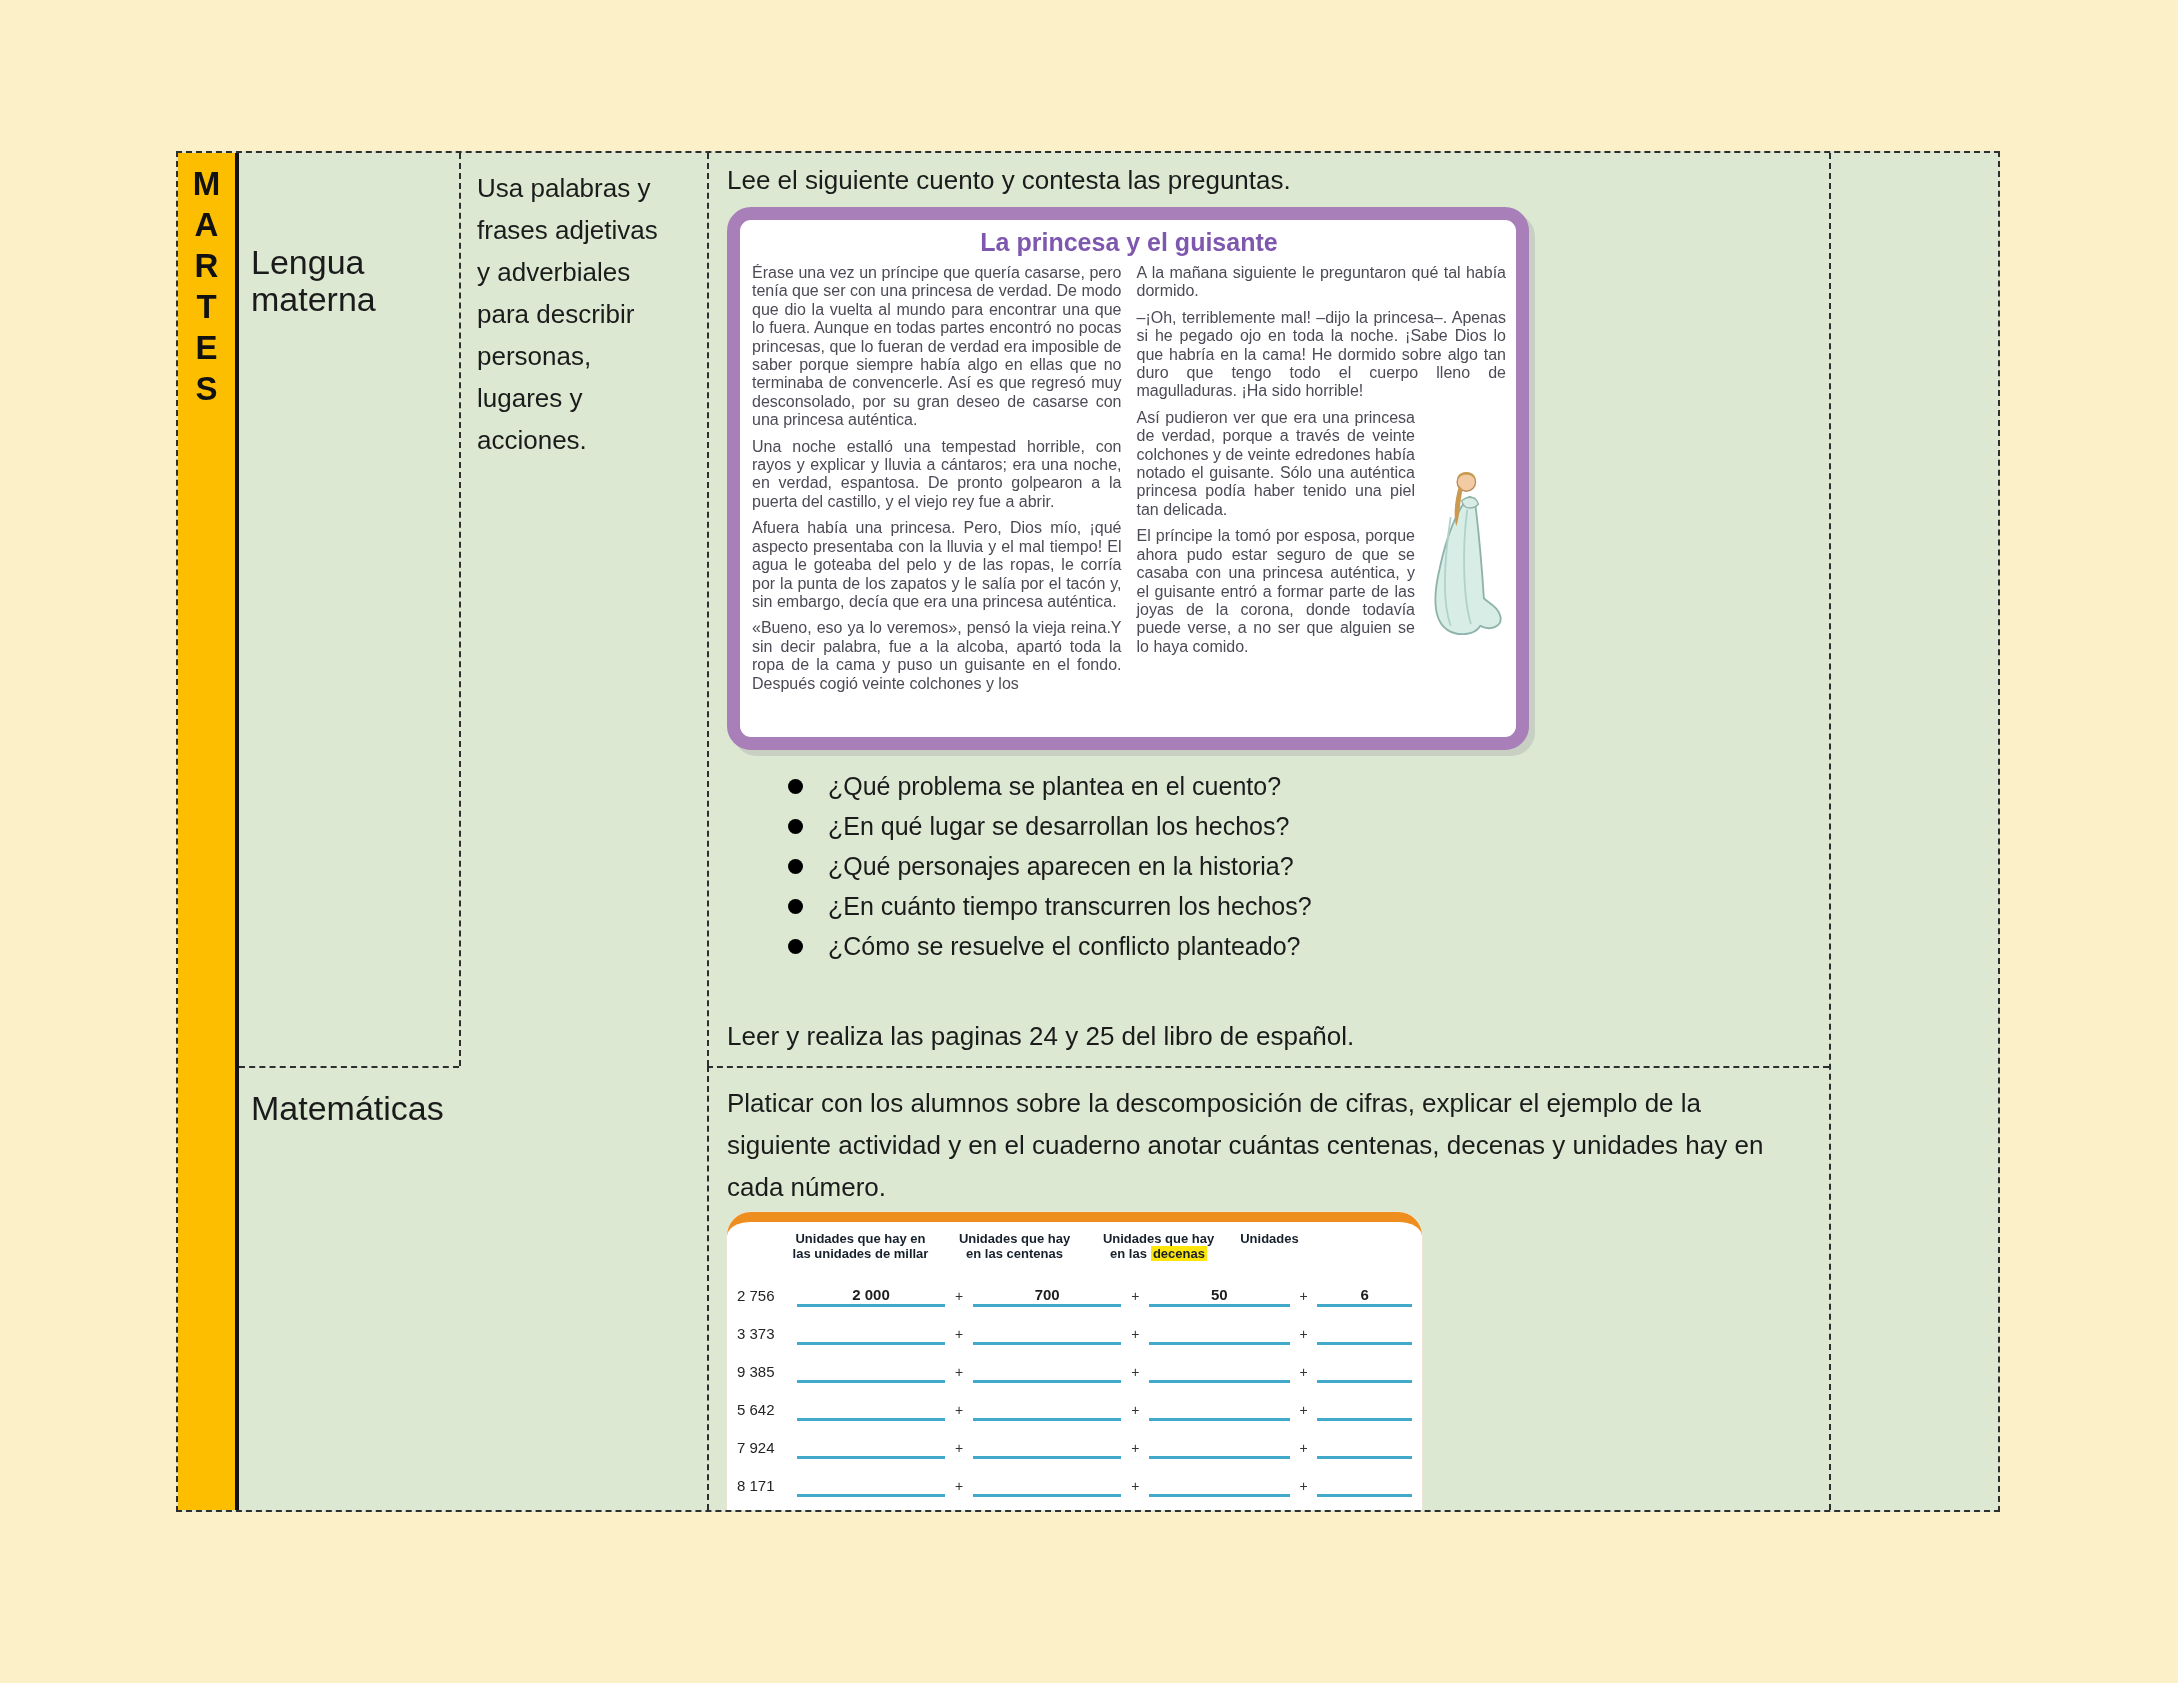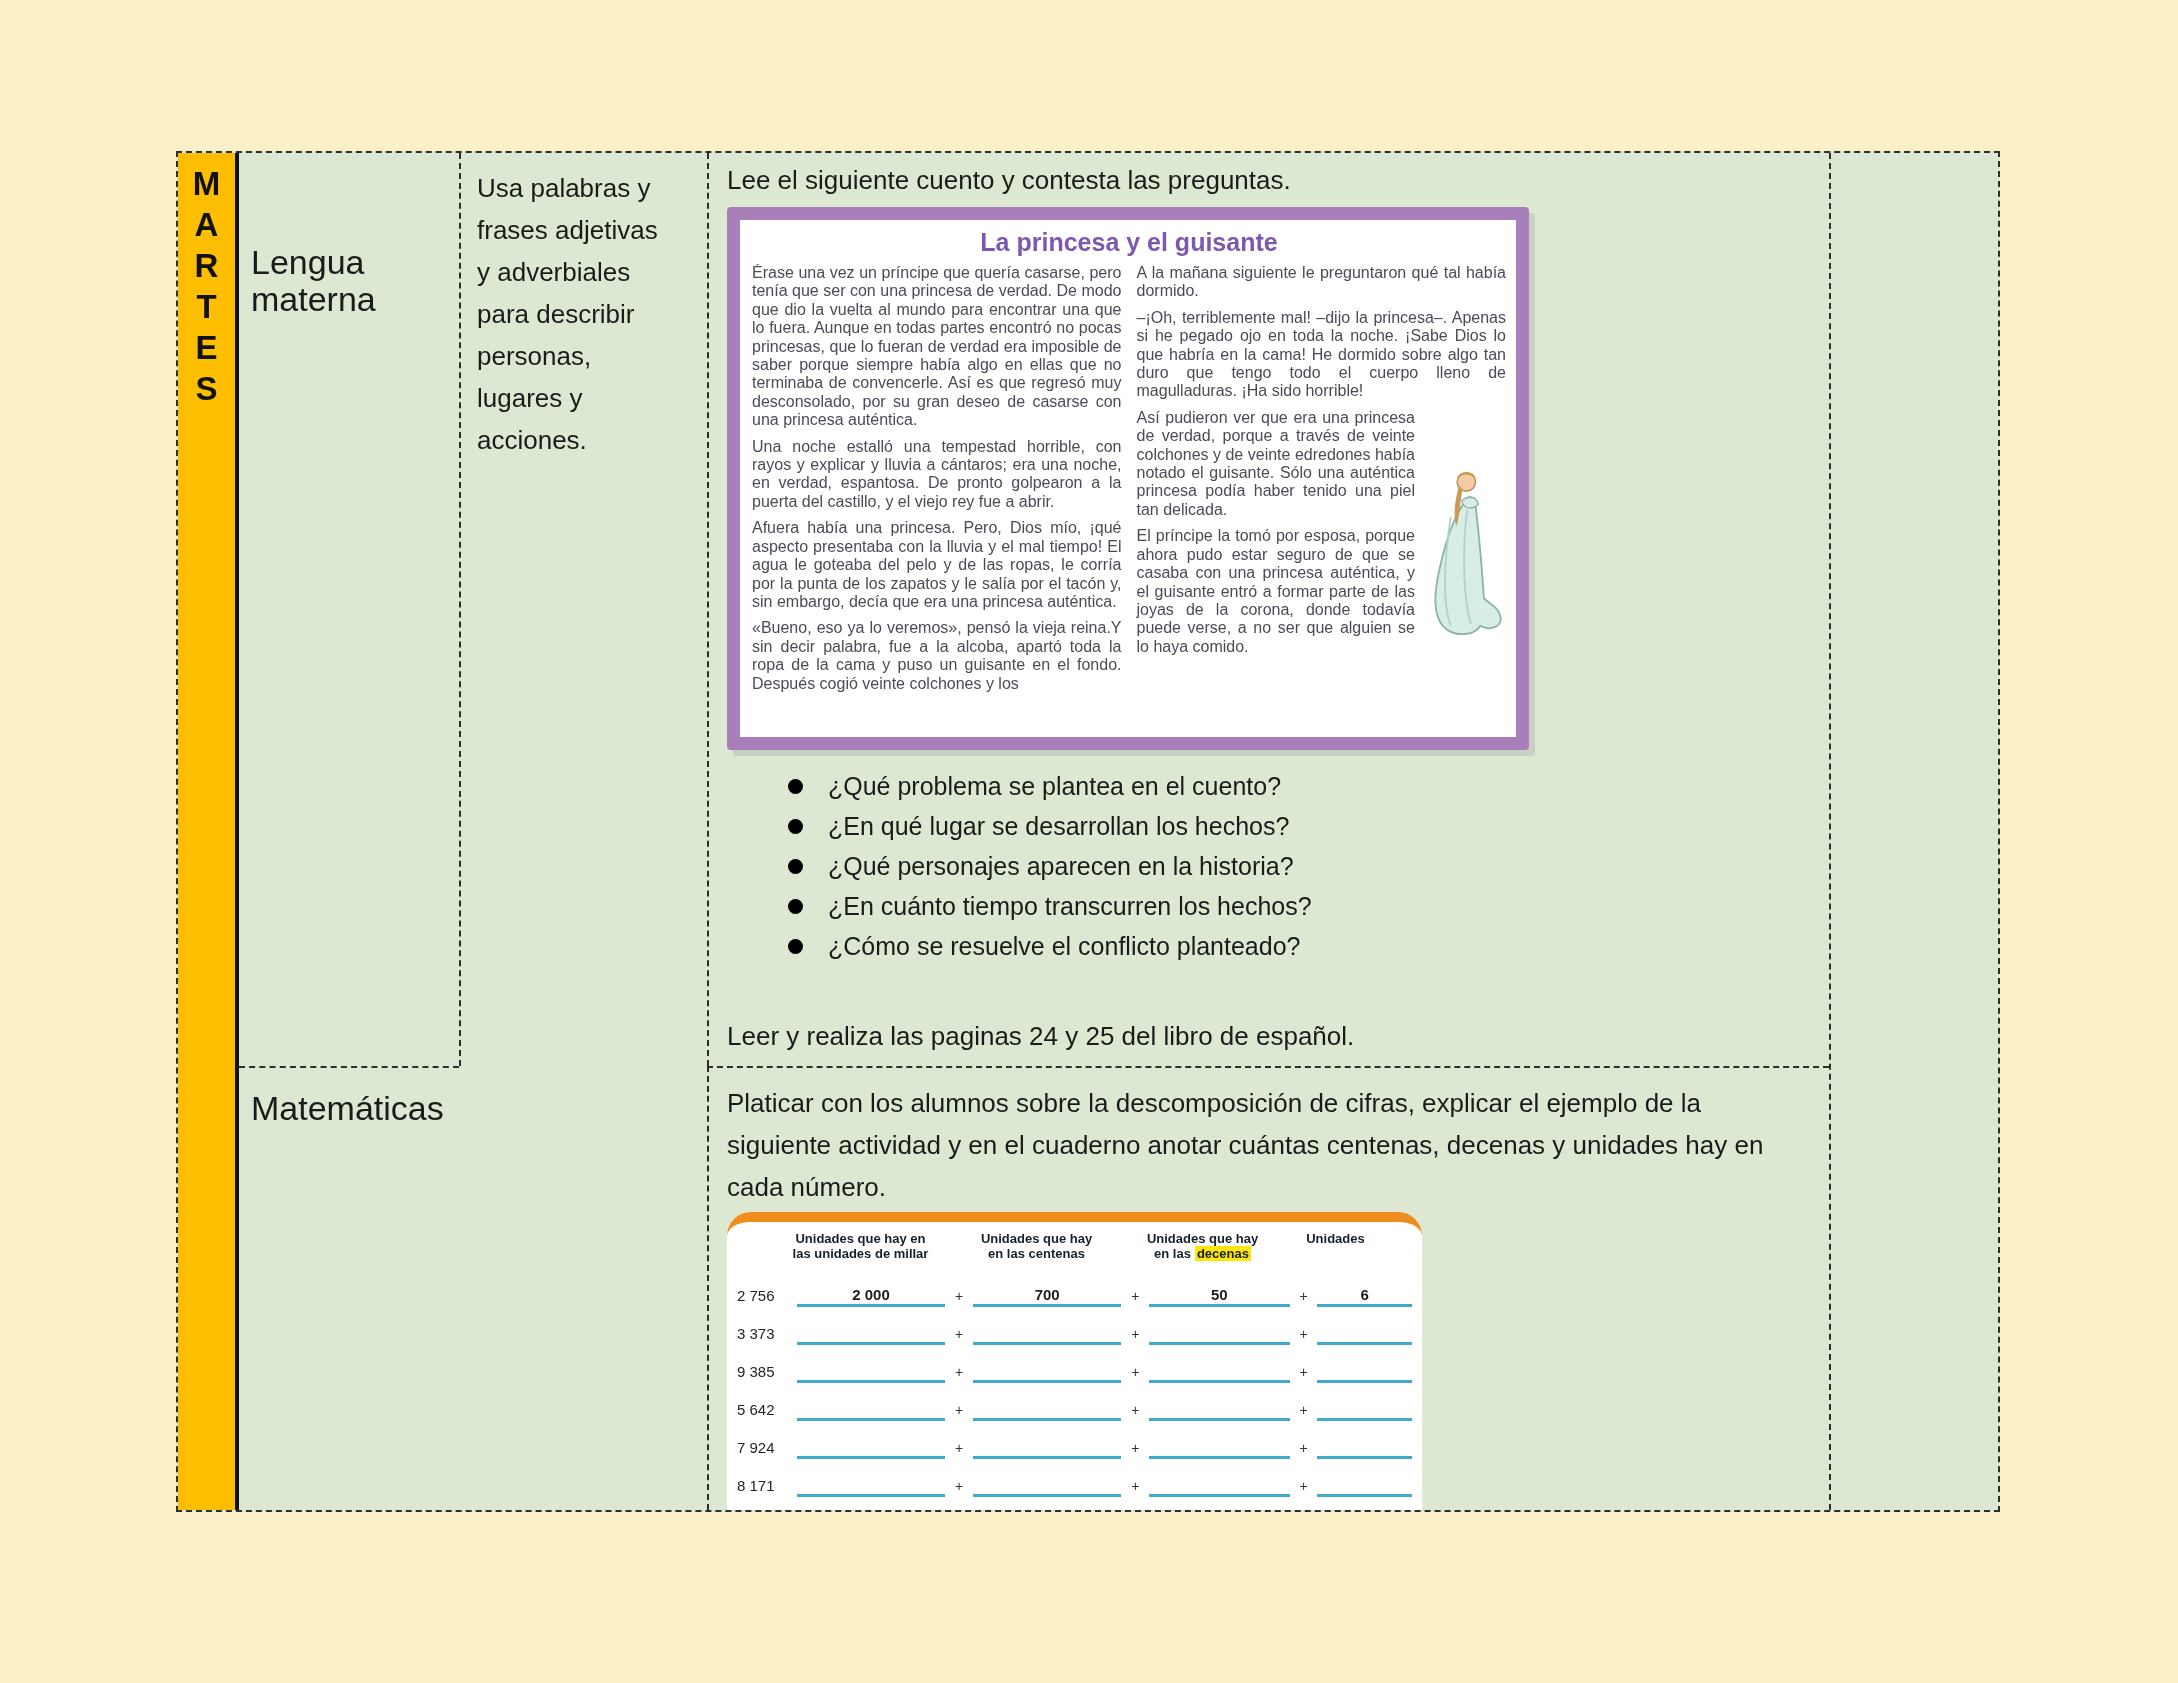--- a/index.html
+++ b/index.html
@@ -35,21 +35,21 @@
   .objective.r2{padding-top:16px;line-height:39px;}
   .activity{grid-column:4;border-left:2px dashed #2e2e2e;padding:8px 20px 0 18px;font-size:26px;}
   .r2cell{border-top:2px dashed #2e2e2e;}
   .emptycol{grid-column:5;grid-row:1/3;border-left:2px dashed #2e2e2e;}
 
   
   .intro{line-height:38px;}
   .storycard{
     margin-top:8px;width:802px;height:543px;
     background:#fff;
-    border:13px solid #A87FB8;border-radius:4px;
+    border:13px solid #A87FB8;border-radius:24px;
     box-sizing:border-box;
     padding:4px 10px 0 12px;
     box-shadow:6px 6px 0 rgba(130,118,140,0.22);
   }
   .storytitle{text-align:center;color:#7E57AE;font-weight:700;font-size:25px;margin:4px 0 7px 0;}
   .storycols{display:flex;gap:15px;height:473px;overflow:hidden;}
   .scol{flex:1;font-size:16px;line-height:18.4px;color:#4D4A55;text-align:justify;}
   .scol p{margin:0 0 8px 0;}
   .princess{
     float:right;width:83px;height:190px;
@@ -72,21 +72,21 @@
     border-top:10px solid #EE8E1E;
     border-radius:24px 24px 6px 6px;
     box-sizing:border-box;
     padding:4px 10px 0 10px;
     box-shadow:0 0 0 1px #ece6d6;
   }
   .whead{
     display:flex;align-items:flex-start;
     margin-top:5px;height:38px;
     font-weight:700;font-size:13px;line-height:15px;color:#16202c;
-    text-align:center;white-space:pre-line;gap:22px;
+    text-align:center;white-space:pre-line;
   }
   .wh1{width:141px;margin-left:53px;}
   .wh2{width:123px;margin-left:22px;}
   .wh3{width:125px;margin-left:20px;}
   .wh4{width:77px;margin-left:10px;}
   .hl{background:#FFE60A;padding:0 2px;margin-left:4px;white-space:nowrap;}
   .wrow{display:flex;align-items:flex-end;height:38px;}
   .wnum{width:46px;font-size:15px;color:#242424;padding-bottom:3px;white-space:nowrap;}
   .wseg{
     border-bottom:3px solid #41A9CA;

